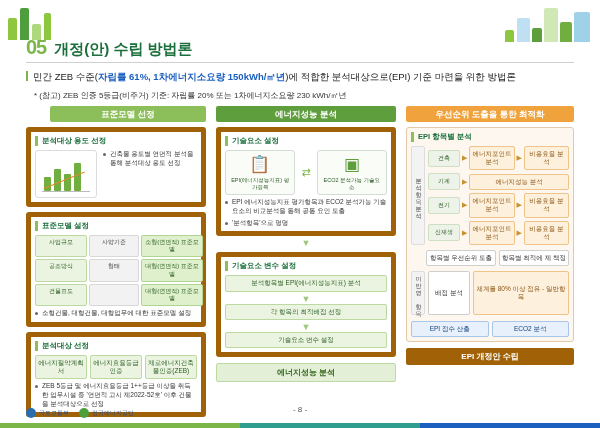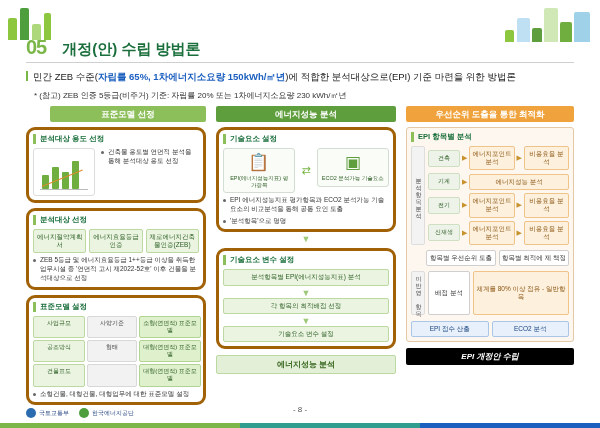--- a/index.html
+++ b/index.html
@@ -14,41 +14,41 @@
 
   
   .deco-left{position:absolute;left:0;top:0;width:120px;height:40px;}
   .deco-left .bar{position:absolute;bottom:0;background:#8dc63f;border-radius:2px 2px 0 0;}
   .deco-right{position:absolute;right:0;top:0;width:210px;height:42px;}
   .deco-right .blk{position:absolute;bottom:0;border-radius:2px 2px 0 0;}
 
   
   .hdr{position:absolute;left:26px;top:36px;display:flex;align-items:baseline;gap:8px;}
   .hdr .num{font-size:20px;font-weight:bold;color:#7ab648;letter-spacing:-1px;}
-  .hdr .title{font-size:15px;font-weight:bold;color:#1a6f3c;margin-left:8px;}
+  .hdr .title{font-size:15px;font-weight:bold;color:#1a6f3c;}
   .hdr-rule{position:absolute;left:26px;top:62px;width:548px;height:1px;background:#cfcfcf;}
 
   
   .lead{position:absolute;left:26px;top:70px;width:552px;font-size:9.5px;line-height:1.5;color:#222;}
   .lead .bar{display:inline-block;width:2px;height:10px;background:#7ab648;margin-right:5px;vertical-align:-1px;}
   .lead .blue{color:#1b5fbf;font-weight:bold;}
   .sub{position:absolute;left:34px;top:90px;font-size:8px;color:#333;}
 
   
   .col{position:absolute;top:106px;}
   .col1{left:26px;width:180px;}
   .col2{left:216px;width:180px;}
   .col3{left:406px;width:168px;}
 
   .colhead{height:16px;line-height:16px;text-align:center;font-size:8.5px;font-weight:bold;color:#fff;border-radius:2px;}
   .h-green{background:#8cbf5a;margin-left:24px;}
   .h-dgreen{background:#5f9e3d;}
   .h-orange{background:#f0a33c;}
 
-  .panel{border:3px solid #a16207;border-radius:9px;background:#fff;margin-top:5px;padding:4px;}
+  .panel{border:5px solid #a16207;border-radius:3px;background:#fff;margin-top:5px;padding:4px;}
 
   .ttl{display:block;font-size:7.5px;font-weight:bold;color:#1a6f3c;border-left:3px solid #8cbf5a;padding-left:4px;margin-bottom:4px;}
 
   .bullet{font-size:6.5px;line-height:1.35;color:#333;position:relative;padding-left:7px;margin-top:3px;}
   .bullet:before{content:"";position:absolute;left:0;top:3px;width:3px;height:3px;border-radius:50%;background:#666;}
 
   .chevdown{text-align:center;color:#9ec97a;font-size:9px;line-height:8px;margin:3px 0 1px;}
 
   
   .chartbox{width:60px;height:46px;border:1px solid #dcdcdc;border-radius:3px;position:relative;background:#fff;flex:0 0 auto;}
@@ -83,21 +83,21 @@
   
   .c3wrap{border:1px solid #e3c9a5;border-radius:3px;background:#fdf7ef;padding:4px;margin-top:5px;}
   .sideband{writing-mode:vertical-rl;text-orientation:upright;font-size:6px;background:#f3f3f3;border:1px solid #ddd;border-radius:2px;color:#444;display:flex;align-items:center;justify-content:center;letter-spacing:1px;}
   .chain{display:flex;align-items:center;gap:2px;}
   .chev{color:#c8922f;font-size:7px;}
   .cat{width:30px;font-size:6px;text-align:center;background:#eef3ea;border:1px solid #cfe0c2;border-radius:2px;padding:3px 0;color:#2b5c22;}
 
   
   .footbox{height:17px;line-height:17px;text-align:center;font-size:8px;font-weight:bold;border-radius:2px;margin-top:6px;}
   .f-green{background:#e4efd7;color:#37671f;border:1px solid #bcd9a2;}
-  .f-orange{background:#000000;color:#fff;font-style:italic;}
+  .f-orange{background:#a16207;color:#fff;}
 
   
   .pagenum{position:absolute;left:0;right:0;bottom:14px;text-align:center;font-size:8px;color:#555;}
   .logos{position:absolute;left:26px;bottom:10px;display:flex;gap:10px;align-items:center;}
   .logo{display:flex;align-items:center;gap:3px;font-size:6px;color:#2b4a86;}
   .logo .dot{width:10px;height:10px;border-radius:50%;background:#2b6cb0;}
   .logo .dot.g{background:#4f9e3e;}
   .botline{position:absolute;left:0;right:0;bottom:0;height:5px;background:linear-gradient(90deg,#7ab648 0%,#7ab648 40%,#2f9e8f 40%,#2f9e8f 70%,#1b5fbf 70%,#1b5fbf 100%);}
 </style>
 </head>
@@ -120,67 +120,67 @@
     <span class="blk" style="right:86px;width:9px;height:12px;background:#8dc63f;"></span>
   </div>
 
   <div class="hdr">
     <span class="num">05</span>
     <span class="title">개정(안) 수립 방법론</span>
   </div>
   <div class="hdr-rule"></div>
 
   <div class="lead">
-    <span class="bar"></span><span>민간 ZEB 수준(</span><span class="blue">자립률 65%, 1차에너지소요량 150kWh/㎡년</span><span>)에 적합한 분석대상으로(EPI) 기준 마련을 위한 방법론</span>
+    <span class="bar"></span><span>민간 ZEB 수준(</span><span class="blue">자립률 61%, 1차에너지소요량 150kWh/㎡년</span><span>)에 적합한 분석대상으로(EPI) 기준 마련을 위한 방법론</span>
   </div>
   <div class="sub">* (참고) ZEB 인증 5등급(비주거) 기준: 자립률 20% 또는 1차에너지소요량 230 kWh/㎡년</div>
 
   <div class="col col1">
     <div class="colhead h-green">표준모델 선정</div>
 
     <div class="panel">
       <span class="ttl">분석대상 용도 선정</span>
       <div class="row">
         <div class="chartbox">
           <i style="left:8px;height:14px;"></i>
           <i style="left:18px;height:22px;"></i>
           <i style="left:28px;height:17px;"></i>
           <i style="left:38px;height:28px;"></i>
           <span class="axis"></span>
             <span class="arrow"></span>
         </div>
         <div class="bullet" style="flex:1;margin-top:0;">건축물 용도별 연면적 분석을 통해 분석대상 용도 선정</div>
       </div>
-    </div>
-
-    <div class="panel">
-      <span class="ttl">분석대상 선정</span>
-      <div class="grid3">
-        <div class="gbox">에너지절약계획서</div>
-        <div class="gbox">에너지효율등급인증</div>
-        <div class="gbox">제로에너지건축물인증(ZEB)</div>
-      </div>
-      <div class="bullet">ZEB 5등급 및 에너지효율등급 1++등급 이상을 취득한 업무시설 중 '연면적 고시 제2022-52호' 이후 건물을 분석대상으로 선정</div>
     </div>
 
     <div class="panel">
       <span class="ttl">표준모델 설정</span>
       <div class="tbl">
         <div class="tcell tc-green">사업규모</div>
         <div class="tcell tc-grey">사양기준</div>
         <div class="tcell tc-lgreen">소형(연면적) 표준모델</div>
         <div class="tcell tc-green">공조방식</div>
         <div class="tcell tc-grey">형태</div>
         <div class="tcell tc-lgreen">대형(연면적) 표준모델</div>
         <div class="tcell tc-green">건물표도</div>
         <div class="tcell tc-grey"></div>
         <div class="tcell tc-lgreen">대형(연면적) 표준모델</div>
       </div>
       <div class="bullet">소형건물, 대형건물, 대형업무에 대한 표준모델 설정</div>
     </div>
+
+    <div class="panel">
+      <span class="ttl">분석대상 선정</span>
+      <div class="grid3">
+        <div class="gbox">에너지절약계획서</div>
+        <div class="gbox">에너지효율등급인증</div>
+        <div class="gbox">제로에너지건축물인증(ZEB)</div>
+      </div>
+      <div class="bullet">ZEB 5등급 및 에너지효율등급 1++등급 이상을 취득한 업무시설 중 '연면적 고시 제2022-52호' 이후 건물을 분석대상으로 선정</div>
+    </div>
   </div>
 
   <div class="col col2">
     <div class="colhead h-dgreen">에너지성능 분석</div>
 
     <div class="panel">
       <span class="ttl">기술요소 설정</span>
       <div class="row" style="justify-content:center;">
         <div class="iconcard">
           <div class="iconglyph">📋</div>

